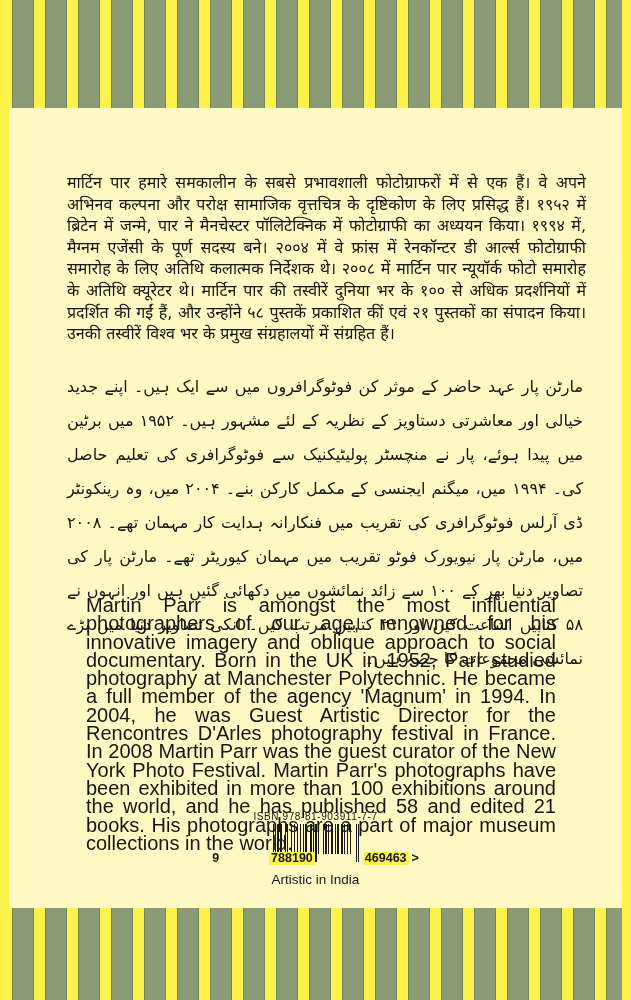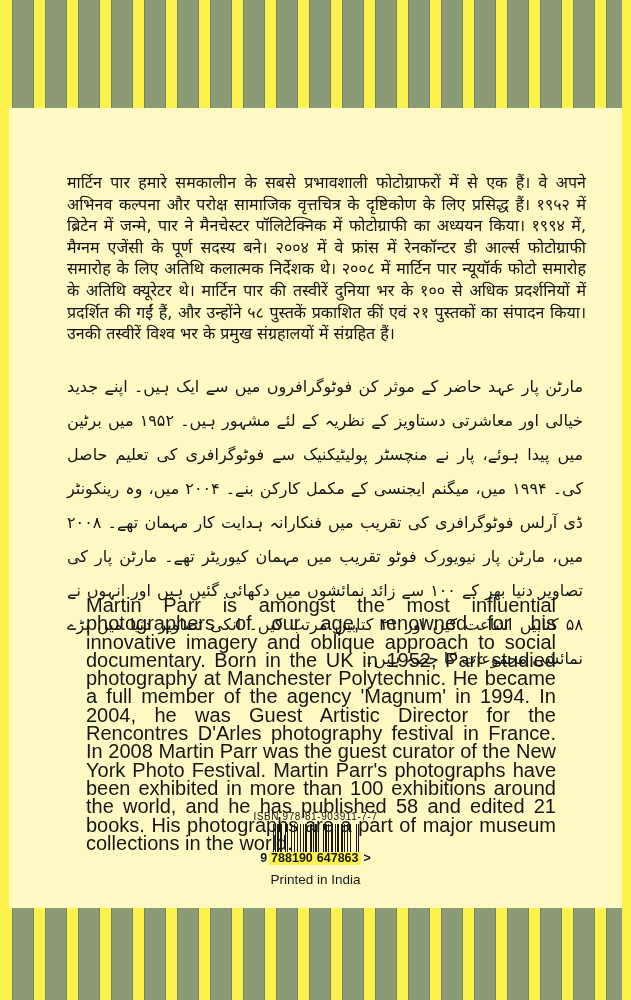--- a/index.html
+++ b/index.html
@@ -86,20 +86,21 @@
     align-items: flex-end;
     font-family: "Liberation Sans", sans-serif;
     font-size: 12.5px;
     font-weight: bold;
     line-height: 13px;
     color: #161616;
   }
   .ean-line .grp {
     background: #fbf24b;
     padding: 0 2px;
+    margin-left: 48px;
   }
   .ean-line .first { margin-right: 2px; }
   .ean-line .suffix { margin-left: 3px; }
   .printed-line {
     margin-top: 7px;
     font-family: "Liberation Sans", sans-serif;
     font-size: 13.5px;
     color: #161616;
   }
 </style>
@@ -150,22 +151,22 @@
           <rect x="85" y="0" width="1" height="30" fill="#1a1a1a"></rect>
           <rect x="89" y="0" width="1" height="30" fill="#1a1a1a"></rect>
           <rect x="92" y="0" width="1" height="38" fill="#1a1a1a"></rect>
           <rect x="94" y="0" width="1" height="38" fill="#1a1a1a"></rect>
         </svg>
     </div>
 
     <div class="ean-line">
       <span class="first">9</span>
       <span class="grp">788190</span>
-      <span class="grp">647863</span>
+      <span class="grp">469463</span>
       <span class="suffix">&gt;</span>
     </div>
 
-    <div class="printed-line">Printed in India</div>
+    <div class="printed-line">Artistic in India</div>
   </div>
 
   <div class="stripes bottom"></div>
 
 </div>
 
 </body></html>

